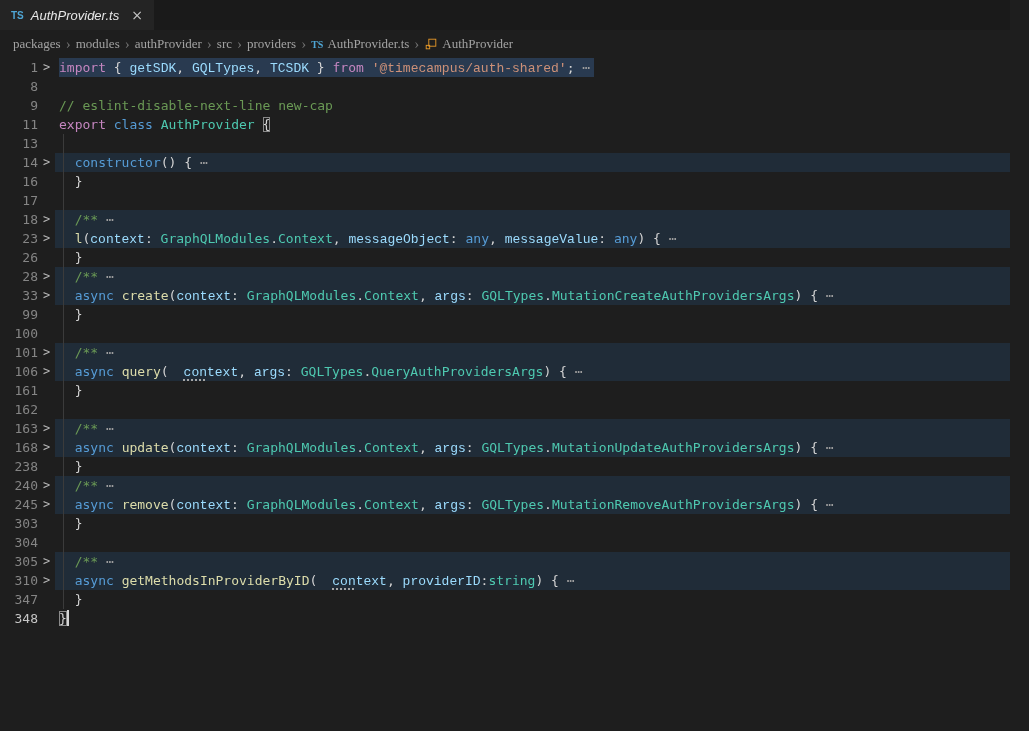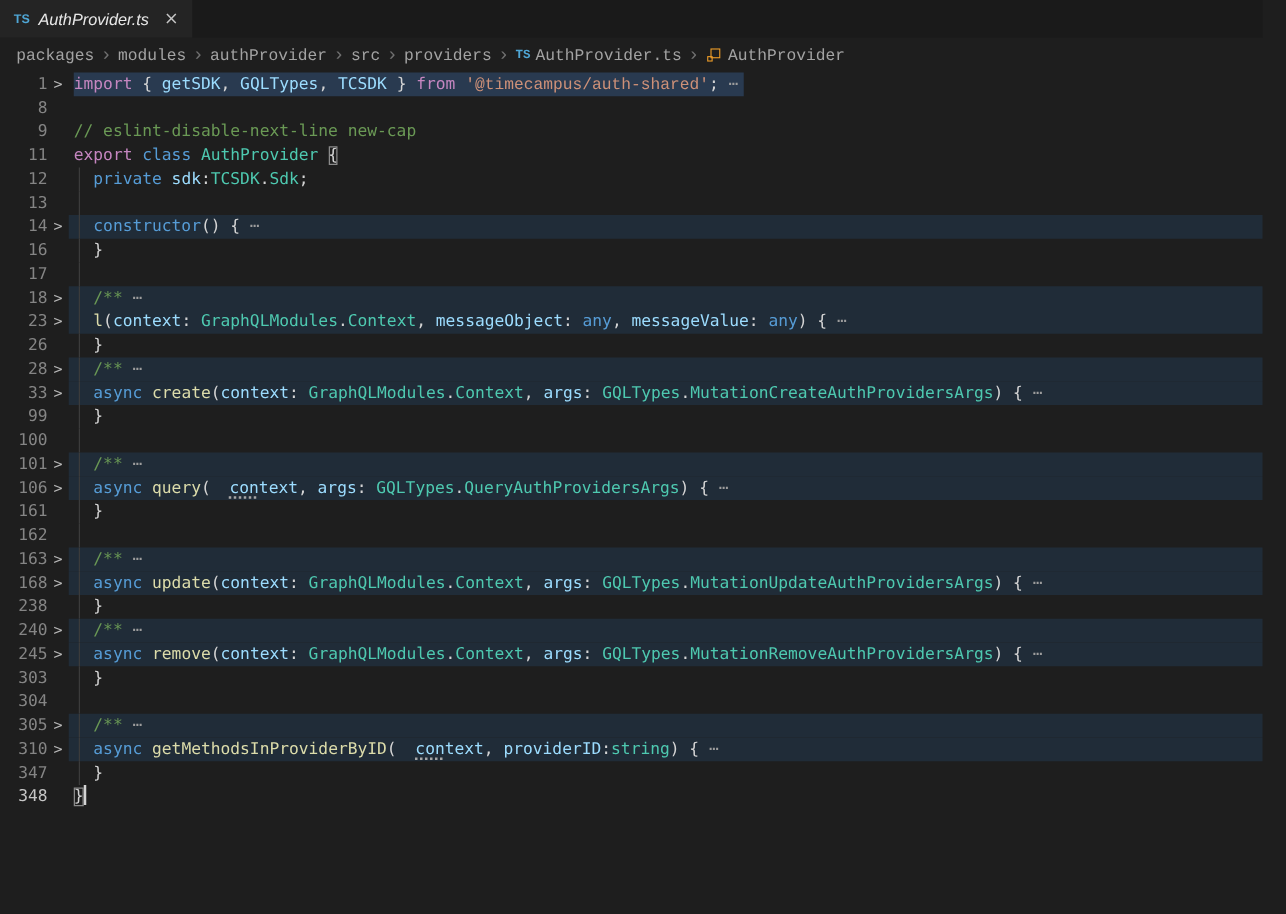--- a/index.html
+++ b/index.html
@@ -14,40 +14,40 @@
   
   .tabbar { height: 30px; display: flex; align-items: stretch; background: var(--tabbar_bg, #1a1a1a); flex: none; }
   .tab { display: flex; align-items: center; padding: 0 11px; background: var(--tab_bg, #242424); gap: 7px; }
   .ts-ico { color: var(--ts_icon, #4FA6D5); font-family: "Liberation Sans", sans-serif; font-weight: bold; font-size: 10px; }
   .tab-title { color: var(--tab_title, #e8e8e8); font-family: "Liberation Sans", sans-serif; font-style: italic; font-size: 13px; }
   .tab-close { color: var(--close, #c5c5c5); font-family: "DejaVu Sans", sans-serif; font-size: 14px; margin-left: 5px; cursor: pointer; }
   .tab-rest { flex: 1; background: var(--tabbar_bg, #1a1a1a); }
 
   
   .breadcrumb { height: 28px; flex: none; display: flex; align-items: center; padding-left: 13px;
-    font-family: Liberation Mono, monospace; font-size: 13px; color: var(--breadcrumb_text, #a3a3a3); }
+    font-family: Liberation Serif, serif; font-size: 13px; color: var(--breadcrumb_text, #a3a3a3); }
   .bc-item { display: inline-flex; align-items: center; gap: 4px; cursor: pointer; }
   .bc-sep { color: var(--breadcrumb_sep, #707070); padding: 0 5px; font-size: 15px; line-height: 1; }
   .bc-ts { color: var(--ts_icon, #4FA6D5); font-weight: bold; font-size: 10px; }
 
   
   #rows { font-family: "DejaVu Sans Mono", monospace; font-size: 13px; line-height: 19px; flex: none; }
   .row { display: flex; height: 19px; }
   .num { width: 38px; flex: none; text-align: right; color: var(--line_number, #858585); user-select: none; }
   .row.active .num { color: var(--line_number_active, #c6c6c6); }
   .chev { width: 17px; flex: none; text-align: center; color: var(--chev, #b8b8b8); font-size: 12px; cursor: pointer; }
   .content { flex: 1; position: relative; padding-left: 4px; white-space: pre; cursor: text; }
   .row.band .content { background: var(--band, #202c38); }
   .guide { position: absolute; left: 8px; top: 0; height: 19px; width: 1px; background: var(--guide, #3b3b3b); }
   .selbg { display: inline-block; height: 19px; vertical-align: top; background: var(--selection, #293a50); padding-right: 4px; }
 
   .tok.kwp { color: var(--kwp, #C586C0); }
   .tok.kwb { color: var(--kwb, #569CD6); }
   .tok.typ { color: var(--typ, #4EC9B0); }
-  .tok.vr  { color: var(--vr,  #9CDCFE); }
+  .tok.vr  { color: var(--vr,  #9CDCFE); font-family: Liberation Mono, monospace; }
   .tok.fn  { color: var(--fn,  #DCDCAA); }
   .tok.str { color: var(--str, #CE9178); font-family: Liberation Mono, monospace; }
   .tok.cmt { color: var(--cmt, #6A9955); }
   .tok.pln { color: var(--pln, #D4D4D4); }
   .tok.ell { color: var(--ell, #9d9d9d); }
   .tok.box { color: var(--pln, #D4D4D4); outline: 1px solid var(--box_border, #8a8a8a); outline-offset: -1px; }
   .dotted { text-decoration: underline dotted var(--dotted, #a6a6a6); text-decoration-thickness: 2px; text-underline-offset: 3px; margin-left: 15px; }
   .cursor { display: inline-block; width: 2px; height: 16px; background: var(--cursor, #d4d4d4); vertical-align: -3px; }
 </style>
 </head>
@@ -113,25 +113,20 @@
         <span class="num">9</span>
         <span class="chev"></span>
         <div class="content"><span class="tok cmt">// eslint-disable-next-line new-cap</span></div>
       </div>
       <div class="row">
         <span class="num">11</span>
         <span class="chev"></span>
         <div class="content"><span class="tok kwp">export</span><span class="tok pln"> </span><span class="tok kwb">class</span><span class="tok pln"> </span><span class="tok typ">AuthProvider</span><span class="tok pln"> </span><span class="tok box">{</span></div>
       </div>
       <div class="row">
-        <span class="num">12</span>
-        <span class="chev"></span>
-        <div class="content"><span class="guide"></span><span class="tok pln">  </span><span class="tok kwb">private</span><span class="tok pln"> </span><span class="tok vr">sdk</span><span class="tok pln">:</span><span class="tok typ">TCSDK</span><span class="tok pln">.</span><span class="tok typ">Sdk</span><span class="tok pln">;</span></div>
-      </div>
-      <div class="row">
         <span class="num">13</span>
         <span class="chev"></span>
         <div class="content"><span class="guide"></span></div>
       </div>
       <div class="row band">
         <span class="num">14</span>
         <span class="chev">&gt;</span>
         <div class="content"><span class="guide"></span><span class="tok pln">  </span><span class="tok kwb">constructor</span><span class="tok pln">() { </span><span class="tok ell">⋯</span></div>
       </div>
       <div class="row">

